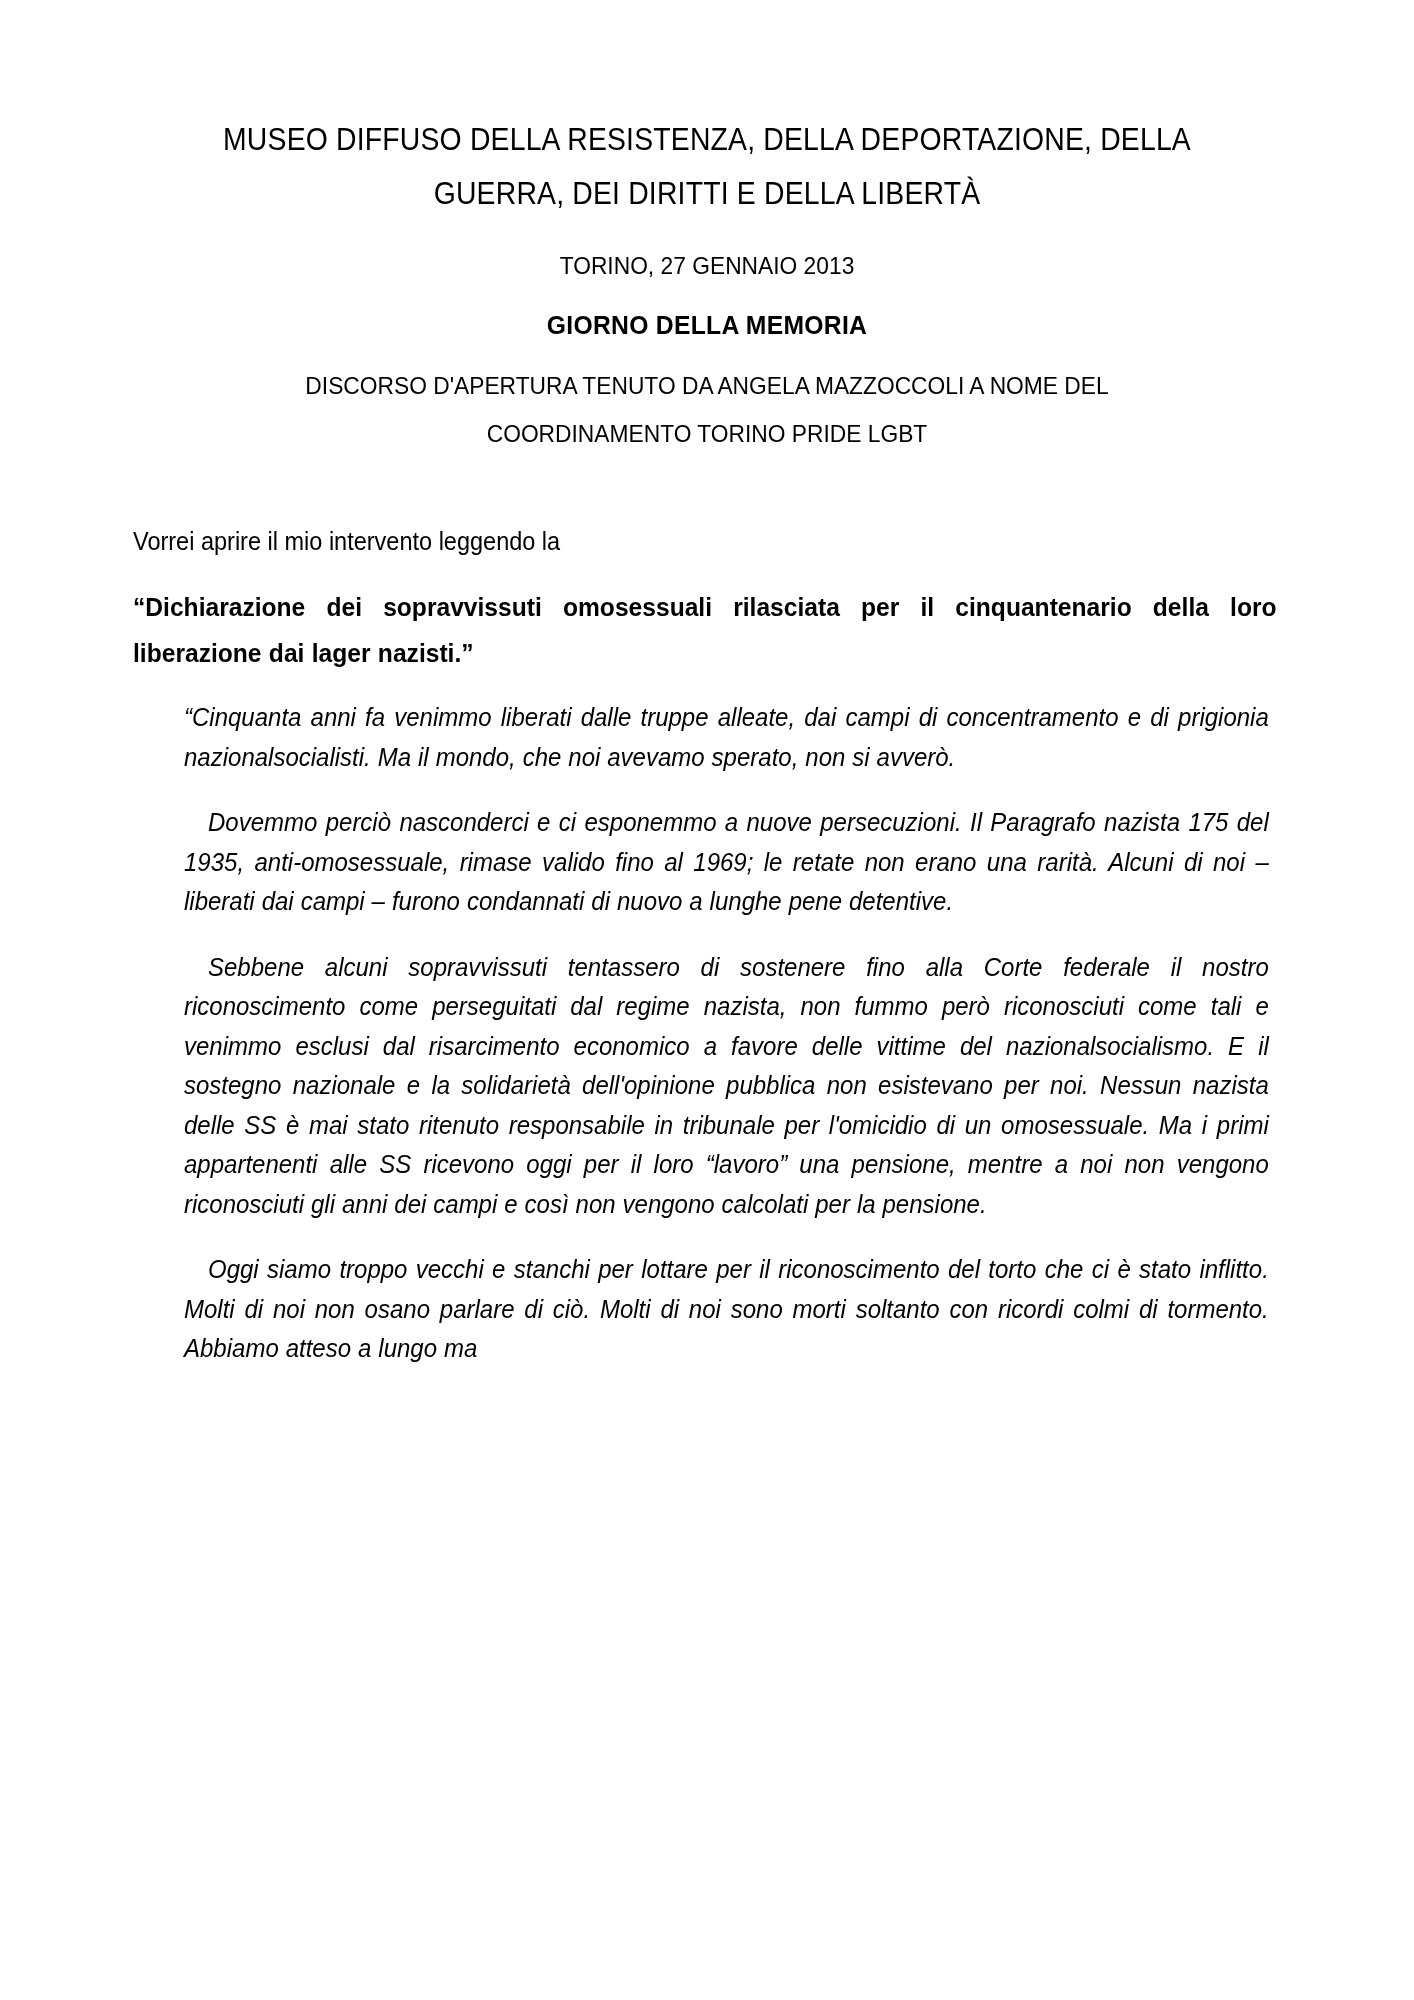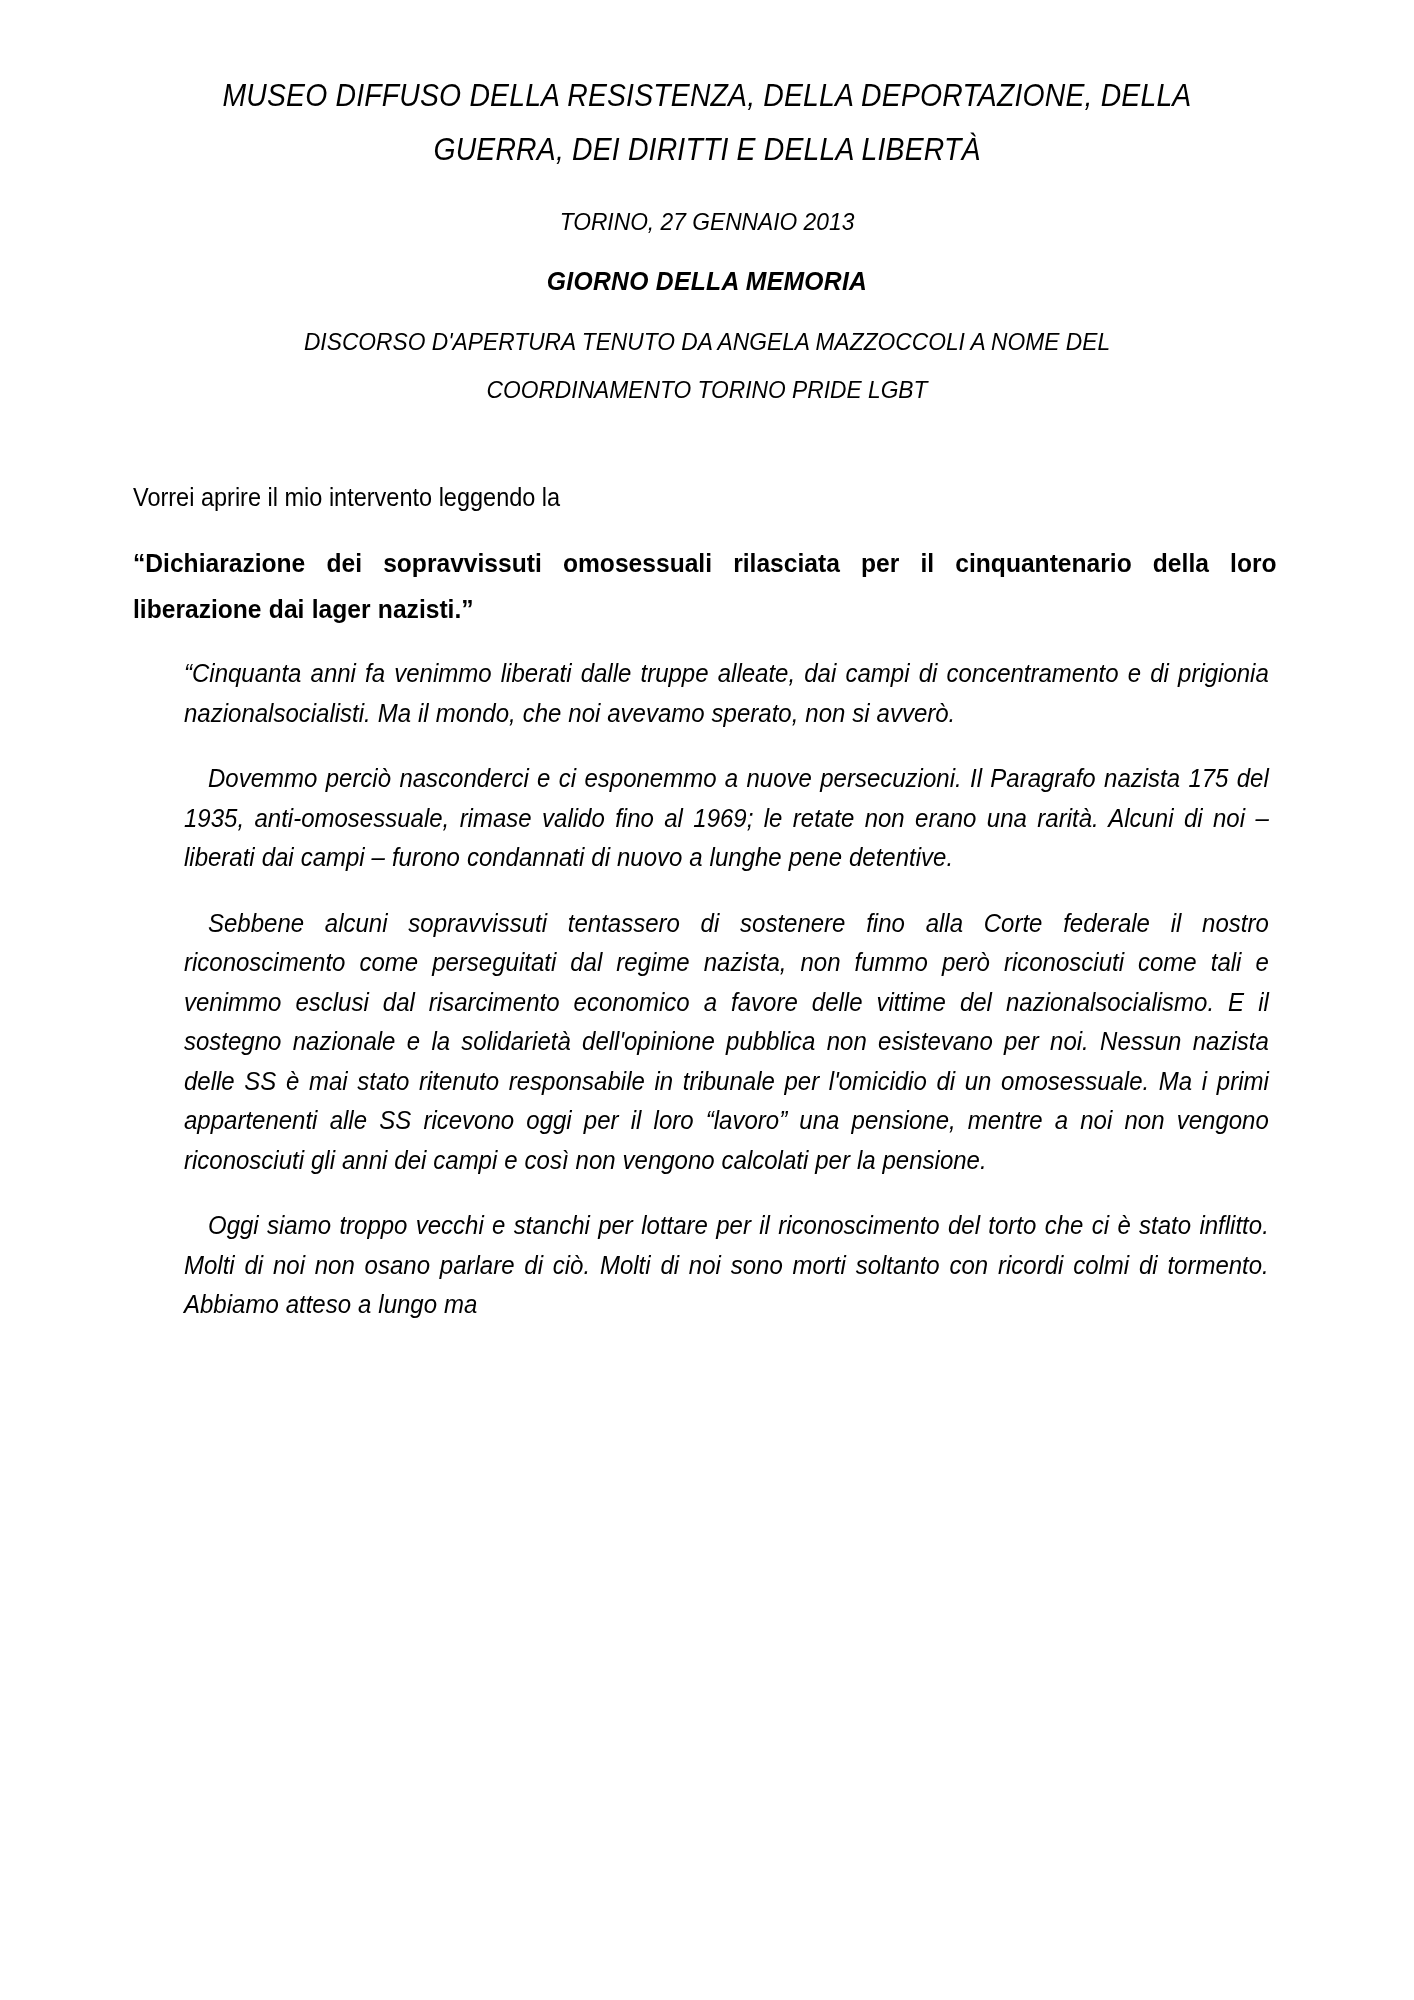--- a/index.html
+++ b/index.html
@@ -26,22 +26,21 @@
   
   .doc {
     position: absolute;
     left: 133px;
     top: 0;
     width: 1148px;
   }
 
   
   .title-block {
-    padding-top: 68px;
-    font-style: italic;
+    padding-top: 112px;
   }
 
   .doc-title {
     text-align: center;
     font-size: 30.5px;
     line-height: 54px;
     letter-spacing: 0.2px;
     font-weight: 400;
     transform: scaleX(0.93);
     transform-origin: center top;

